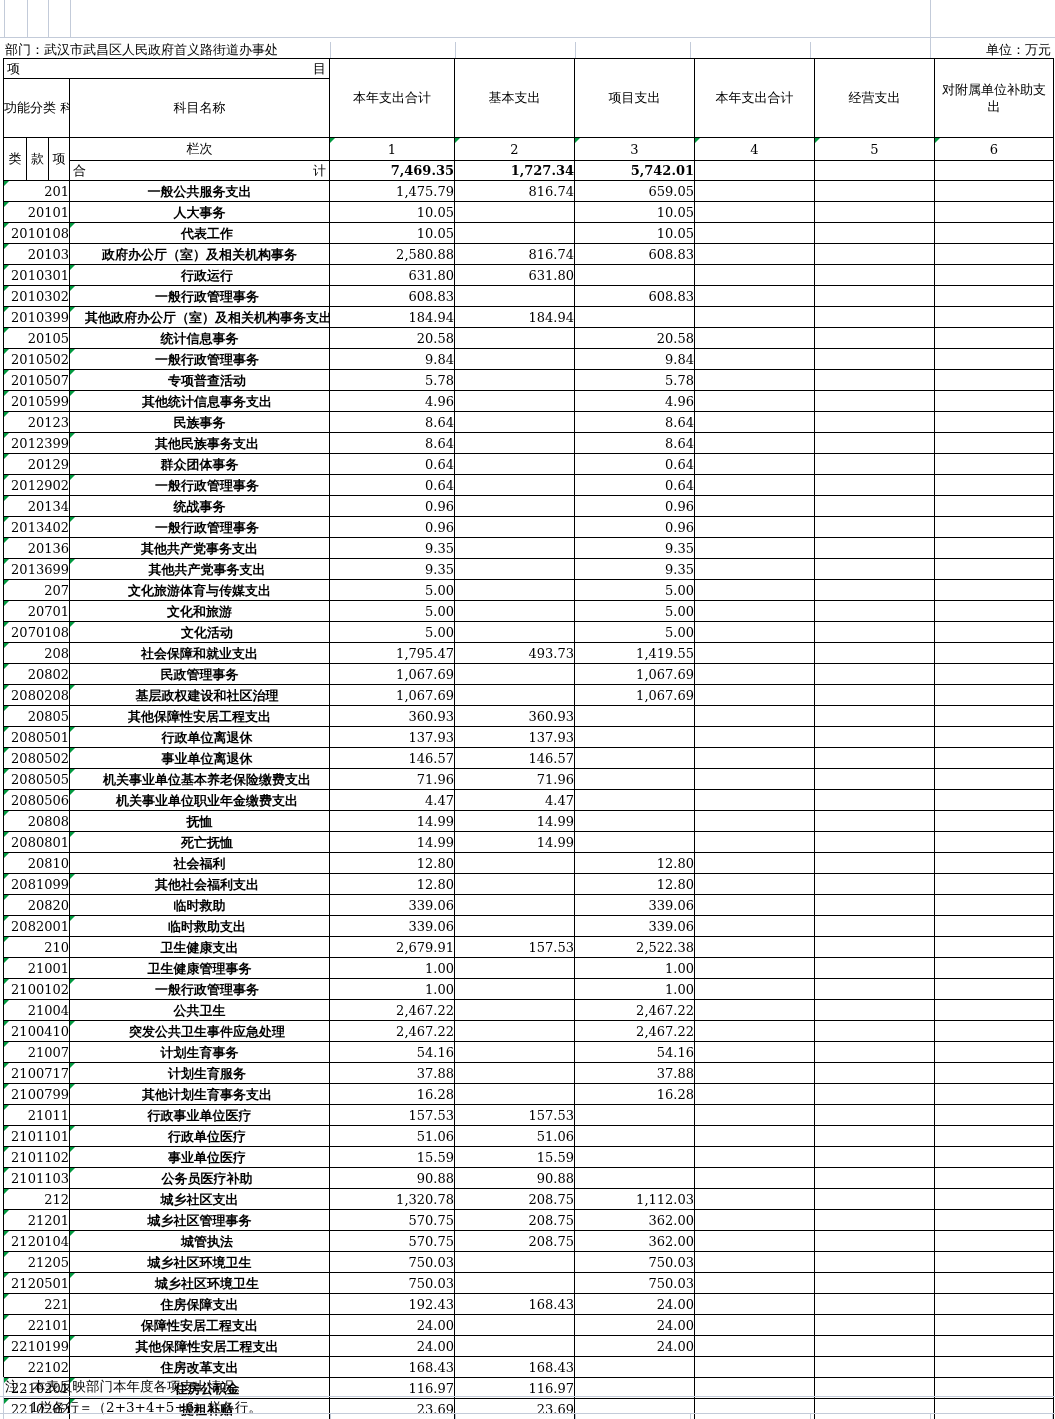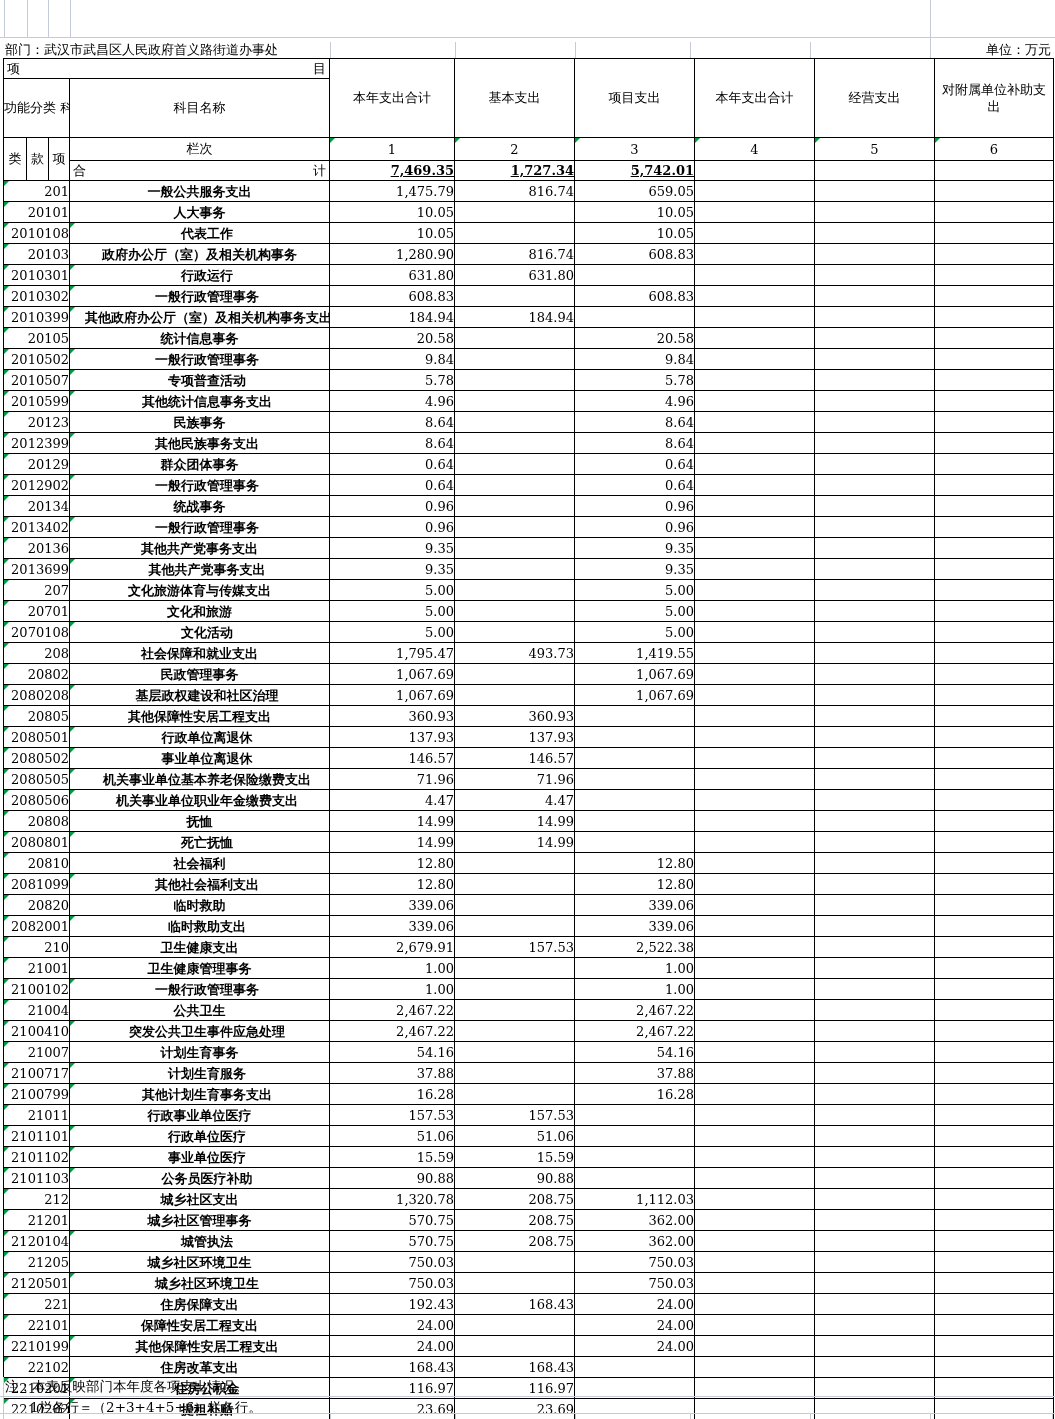--- a/index.html
+++ b/index.html
@@ -29,21 +29,21 @@
   }
   td.hc{text-align:center;white-space:pre-line;line-height:16px;}
   td.hc.wrapcell{white-space:normal;padding:8px 6px;line-height:17px;}
   .split{display:flex;justify-content:space-between;padding:0 3px;align-items:center;height:100%;}
   tr.r1 td{height:19px;}
   tr.r2 td{height:58px;}
   tr.r3 td{height:22px;}
   tr.r4 td{height:19px;}
   td.colnum{text-align:center;font-size:12px;}
   td.num{text-align:right;padding-right:4px;line-height:19px;}
-  tr.r4 td.num{font-weight:bold;text-decoration:underline;}
+  tr.r4 td.num{font-weight:bold;}
   tbody#data-rows td{height:20px;}
   td.code{text-align:right;padding-left:2px;font-size:12.5px;line-height:19px;}
   td.name{text-align:center;padding-left:2px;font-size:12.5px;line-height:19px;font-weight:bold;}
   td.name.indent{padding-left:15px;}
   
   .tri-mark{
     position:absolute;top:0;left:0;width:0;height:0;
     border-top:5px solid #019a3f;border-right:5px solid transparent;
     pointer-events:none;
   }
@@ -158,21 +158,21 @@
           <td class="num">10.05</td>
           <td class="num"></td>
           <td class="num">10.05</td>
           <td class="num"></td>
           <td class="num"></td>
           <td class="num"></td>
         </tr>
         <tr>
           <td class="code tri" colspan="3">20103<span class="tri-mark"></span></td>
           <td class="name">政府办公厅（室）及相关机构事务</td>
-          <td class="num">1,280.90</td>
+          <td class="num">2,580.88</td>
           <td class="num">816.74</td>
           <td class="num">608.83</td>
           <td class="num"></td>
           <td class="num"></td>
           <td class="num"></td>
         </tr>
         <tr>
           <td class="code tri" colspan="3">2010301<span class="tri-mark"></span></td>
           <td class="name indent tri">行政运行<span class="tri-mark"></span></td>
           <td class="num">631.80</td>

